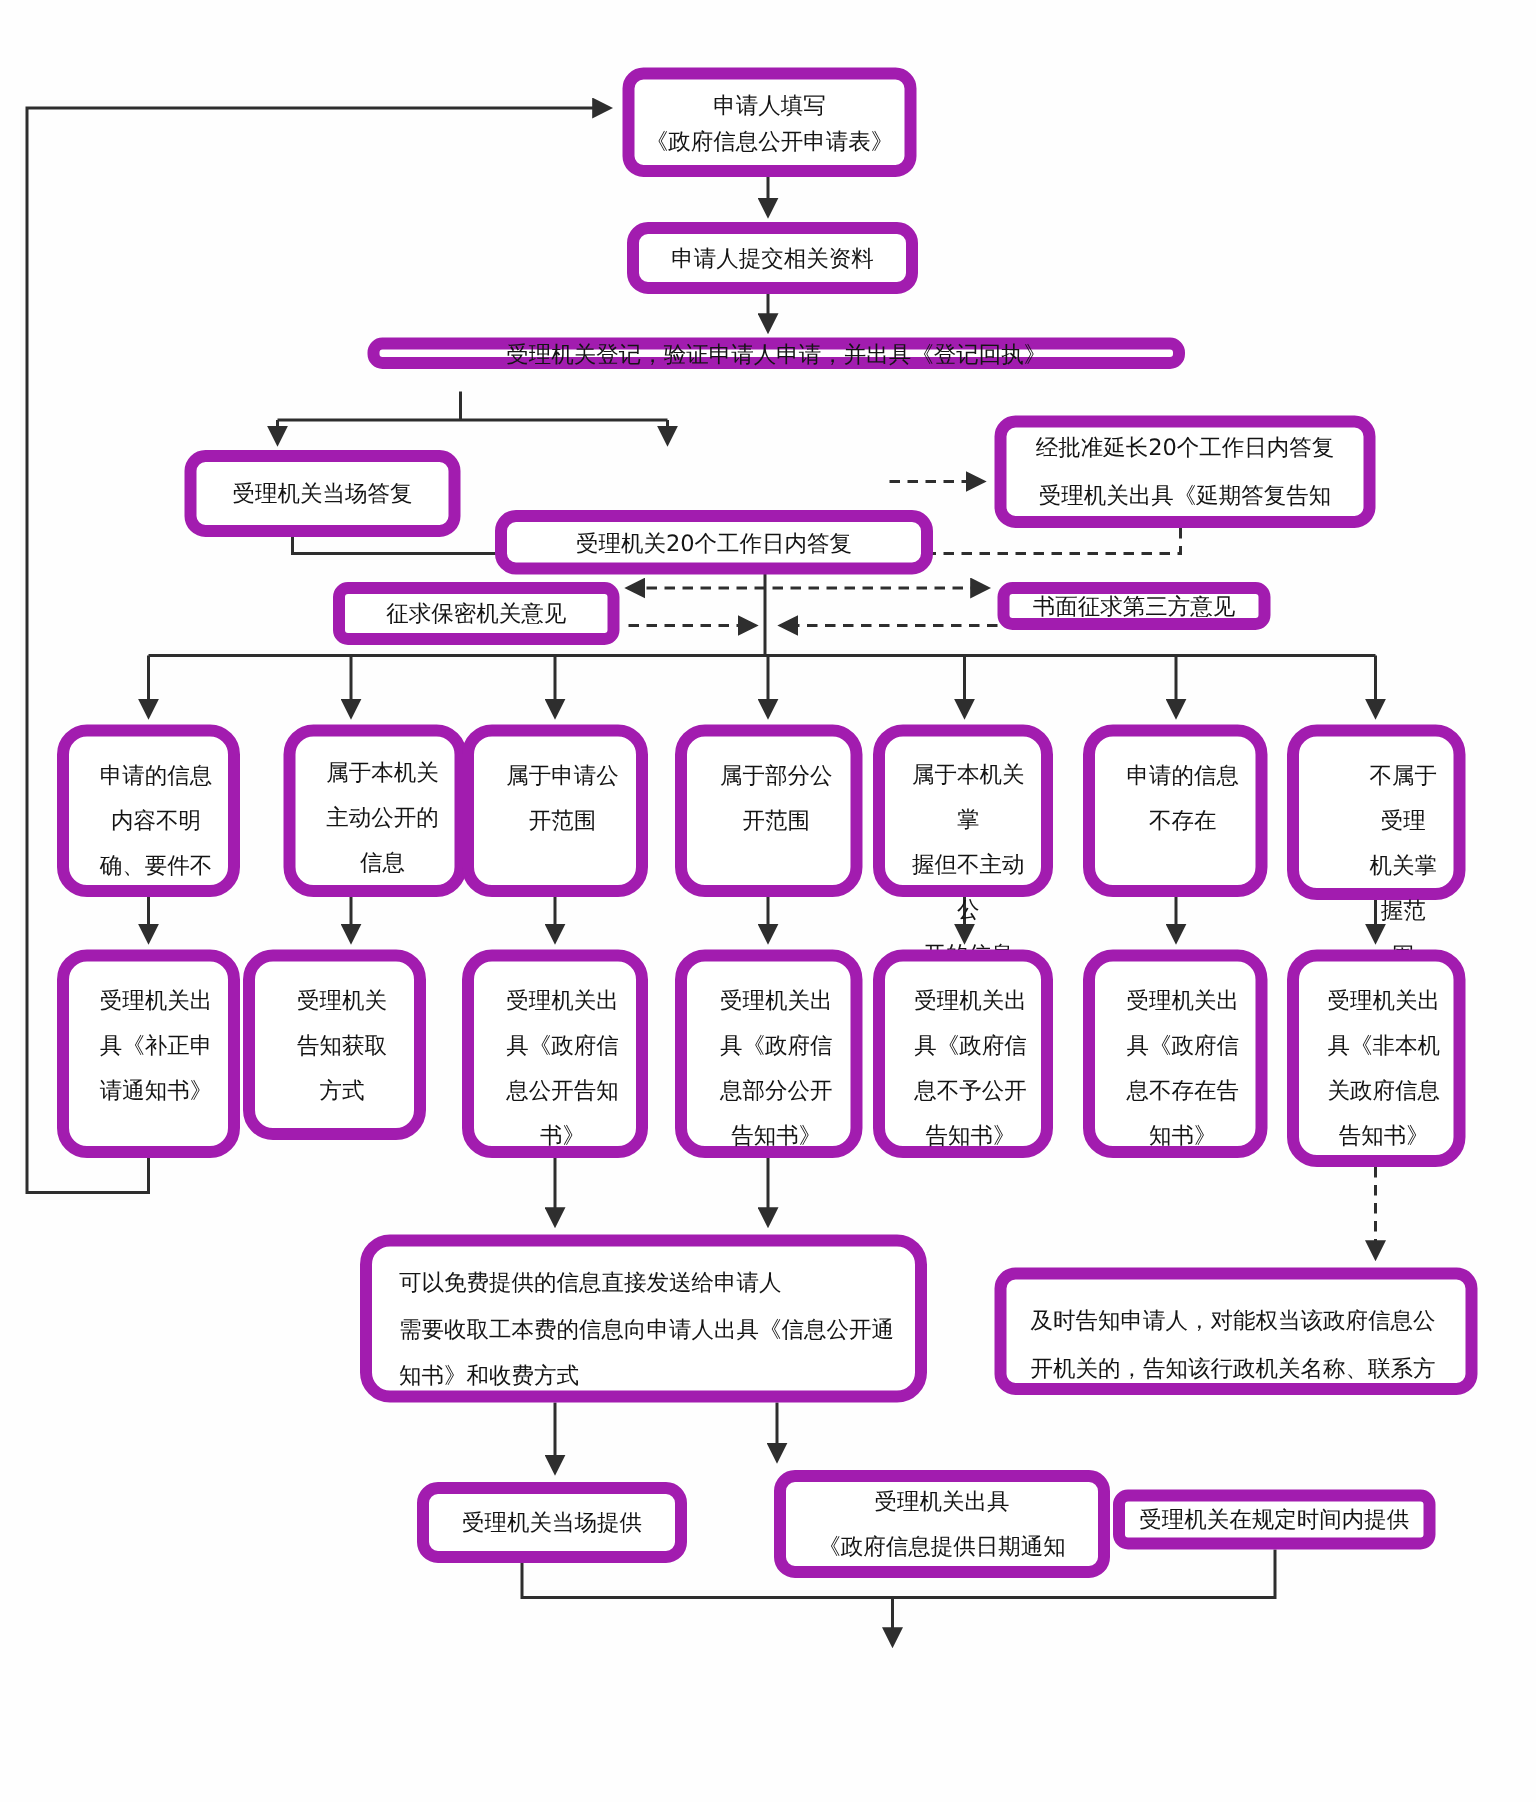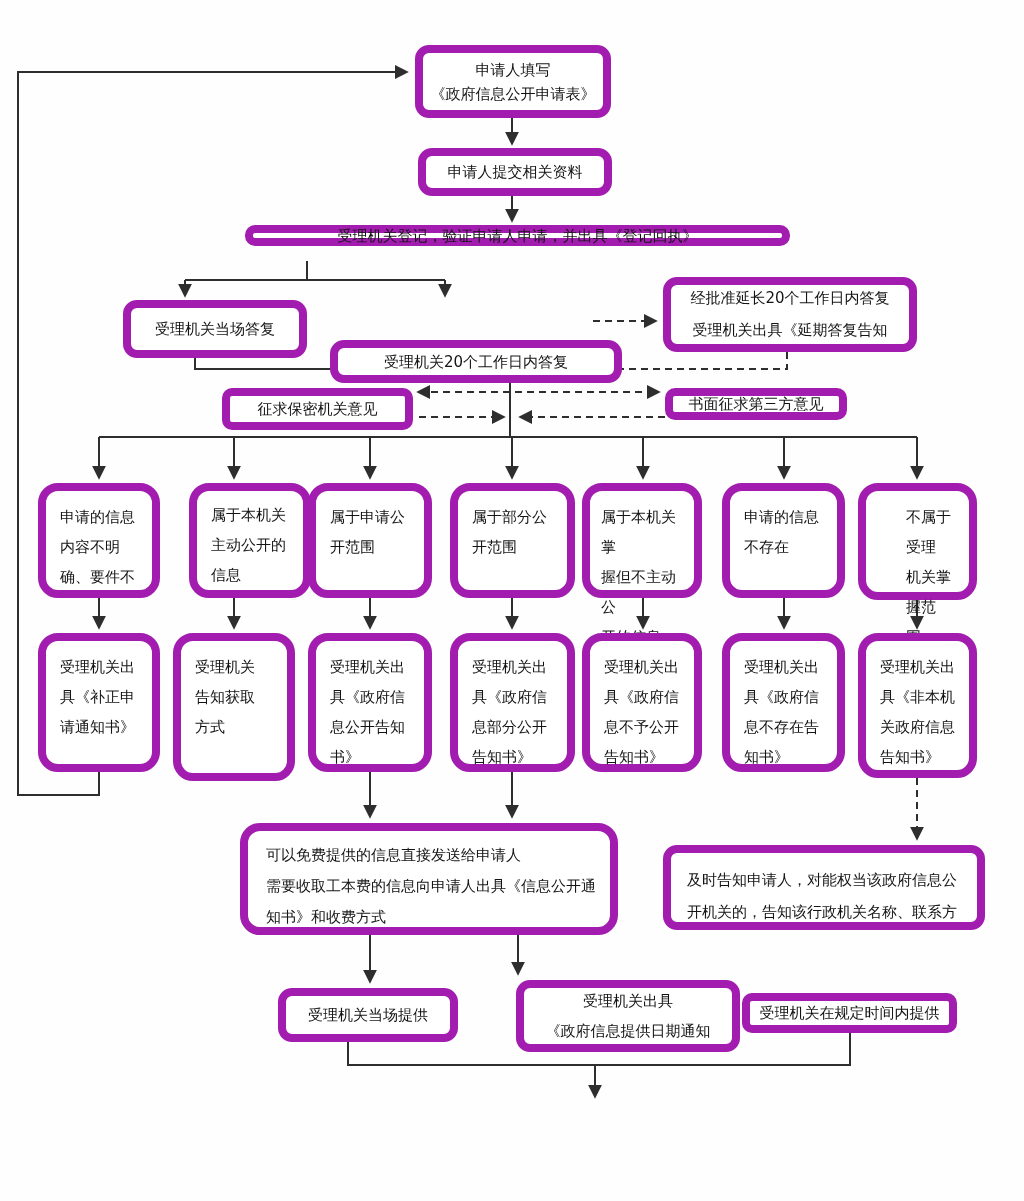--- a/index.html
+++ b/index.html
@@ -9,21 +9,21 @@
   #wires{position:absolute;left:0;top:0;width:1024px;height:1201px;}
   .node{
     position:absolute;box-sizing:border-box;background:#ffffff;
     border:8px solid #a21caf;border-radius:10px;color:#141414;
     font-size:15px;line-height:1.6;white-space:pre-line;
     display:flex;align-items:center;justify-content:center;text-align:center;
     z-index:2;
   }
   .rlg{border-radius:20px;}
   .rmd{border-radius:14px;}
-  .al{display:block;text-align:left;line-height:30px;padding:11px 4px 0 14px;}
+  .al{display:block;text-align:center;line-height:30px;padding:11px 4px 0 14px;}
   .al-wide{display:block;text-align:left;line-height:31px;padding:9px 6px 0 18px;}
   .al-wide2{display:block;text-align:left;line-height:32px;padding:11px 4px 0 16px;}
 </style>
 </head>
 <body>
 
 <div id="stage">
 
   <svg id="wires" viewBox="0 0 1024 1201" xmlns="http://www.w3.org/2000/svg">
     <defs>
@@ -103,21 +103,21 @@
 开的信息</div>
   <div class="node rlg al" style="left:722px;top:483px;width:123px;height:115px;">申请的信息
 不存在</div>
   <div class="node rlg al" style="left:858px;top:483px;width:119px;height:117px;padding-left:40px;">不属于受理
 机关掌握范
 围</div>
 
   <div class="node rlg al" style="left:38px;top:633px;width:122px;height:139px;">受理机关出
 具《补正申
 请通知书》</div>
-  <div class="node rlg al" style="left:173px;top:633px;width:122px;height:148px;">受理机关
+  <div class="node rlg al" style="left:162px;top:633px;width:122px;height:127px;">受理机关
 告知获取
 方式</div>
   <div class="node rlg al" style="left:308px;top:633px;width:124px;height:139px;">受理机关出
 具《政府信
 息公开告知
 书》</div>
   <div class="node rlg al" style="left:450px;top:633px;width:125px;height:139px;">受理机关出
 具《政府信
 息部分公开
 告知书》</div>

